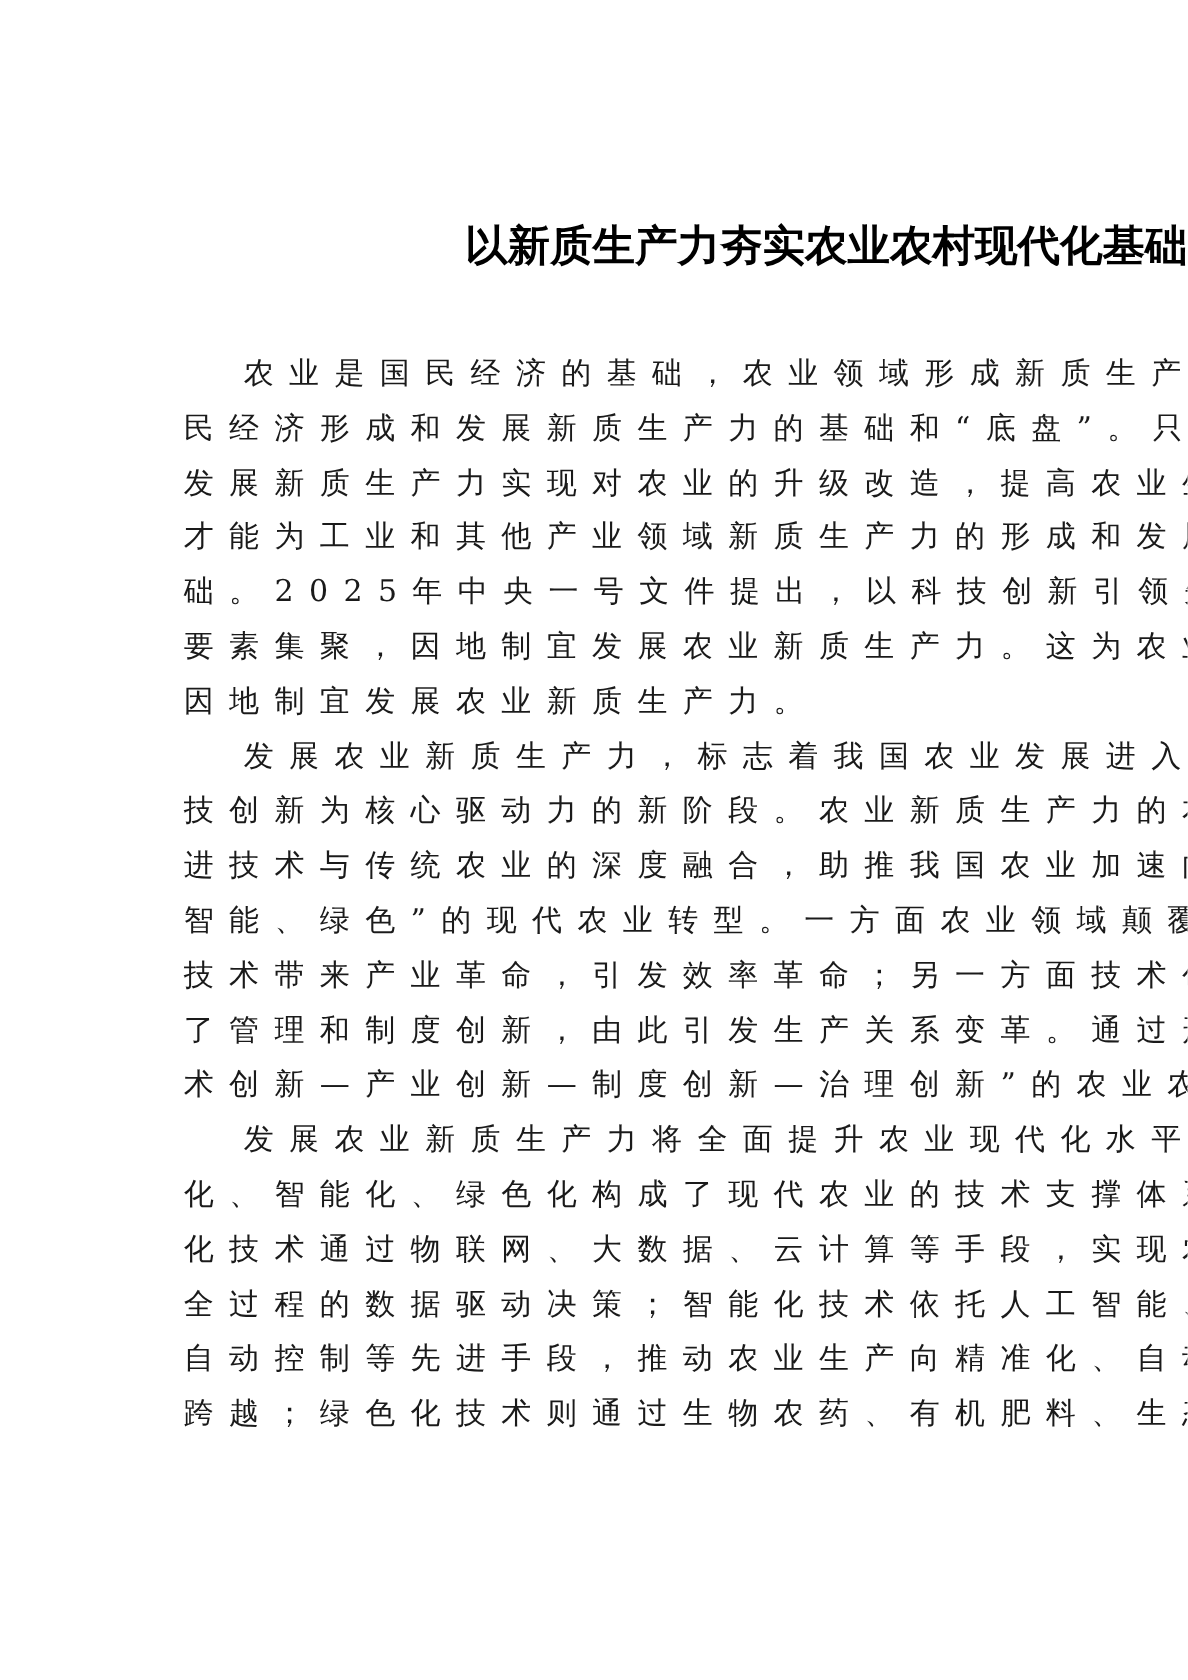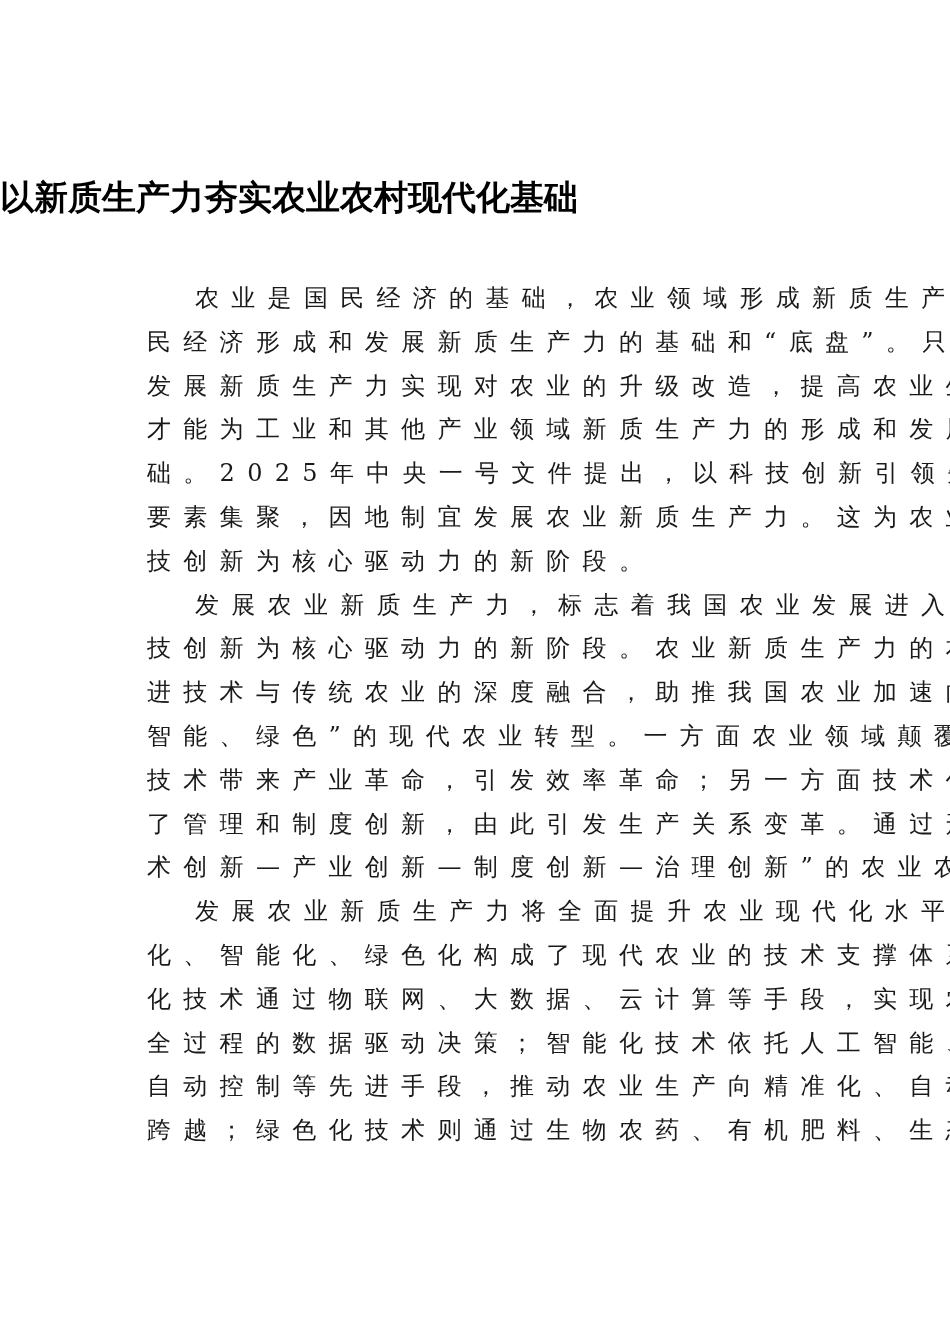--- a/index.html
+++ b/index.html
@@ -21,21 +21,21 @@
       top: 0;
       width: 950px;
       height: 1344px;
       background: #ffffff;
     }
     .title {
       position: absolute;
       left: 0;
       top: 172px;
       width: 950px;
-      text-align: left;
+      text-align: right;
       font-size: 34px;
       font-weight: bold;
       line-height: 50px;
       letter-spacing: 0px;
       color: #000000;
       font-family: "DejaVu Serif", "Liberation Serif", serif;
     }
     .body {
       position: absolute;
       left: 147px;
@@ -68,21 +68,21 @@
 
   <div class="body">
 
     <div>
       <span class="line indent">农业是国民经济的基础，农业领域形成新质生产力是国</span>
       <span class="line">民经济形成和发展新质生产力的基础和“底盘”。只有通过</span>
       <span class="line">发展新质生产力实现对农业的升级改造，提高农业生产效率</span>
       <span class="line">才能为工业和其他产业领域新质生产力的形成和发展奠定基</span>
       <span class="line">础。2025年中央一号文件提出，以科技创新引领先进生产</span>
       <span class="line">要素集聚，因地制宜发展农业新质生产力。这为农业农村现</span>
-      <span class="line last">技创新为核心驱动力的新阶段。</span>
+      <span class="line last">因地制宜发展农业新质生产力。</span>
     </div>
 
     <div>
       <span class="line indent">发展农业新质生产力，标志着我国农业发展进入到以科</span>
       <span class="line">技创新为核心驱动力的新阶段。农业新质生产力的本质是先</span>
       <span class="line">进技术与传统农业的深度融合，助推我国农业加速向“高效</span>
       <span class="line">智能、绿色”的现代农业转型。一方面农业领域颠覆性创新</span>
       <span class="line">技术带来产业革命，引发效率革命；另一方面技术创新推动</span>
       <span class="line">了管理和制度创新，由此引发生产关系变革。通过形成“技</span>
       <span class="line">术创新—产业创新—制度创新—治理创新”的农业农村发展</span>

